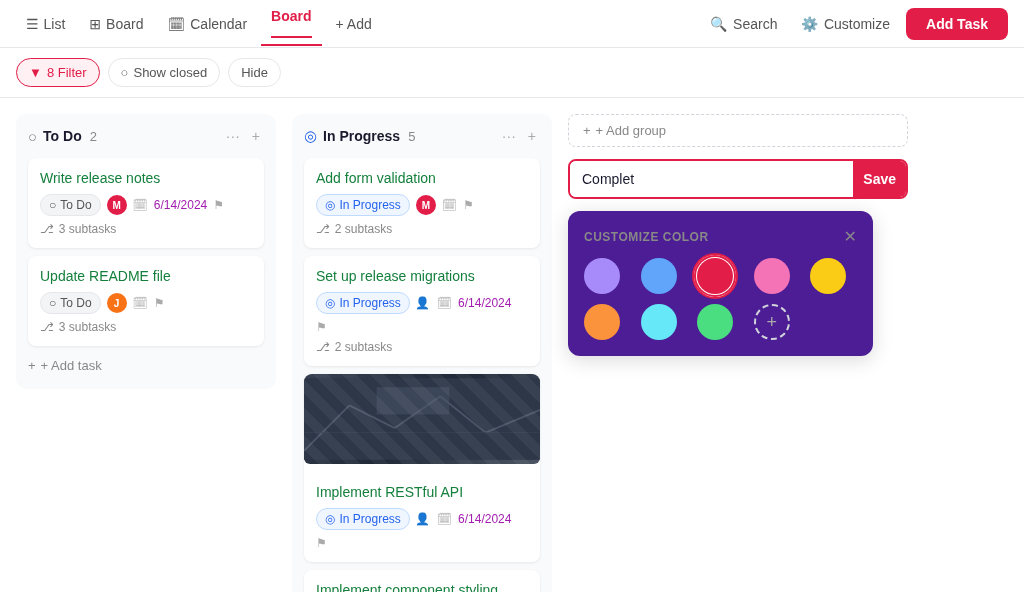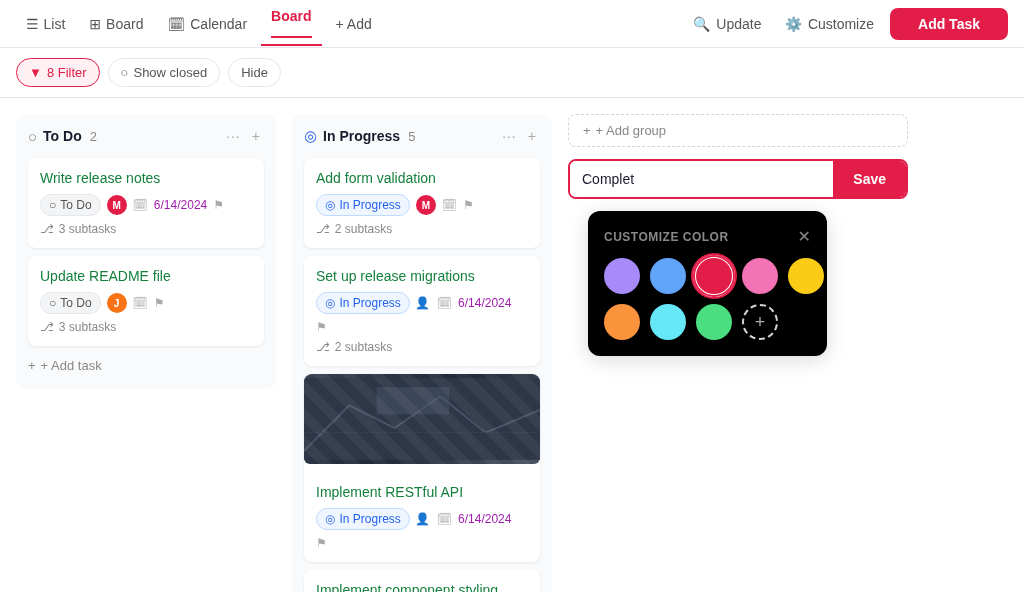--- a/index.html
+++ b/index.html
@@ -6,21 +6,21 @@
     body { font-family: -apple-system, BlinkMacSystemFont, 'Segoe UI', sans-serif; background: #fff; font-size: 14px; color: #1a1a2e; overflow: hidden; }
     .nav-item {
       display: flex; align-items: center; gap: 5px; padding: 6px 10px;
       border-radius: 6px; cursor: pointer; color: #555; font-size: 14px;
       white-space: nowrap;
     }
     .nav-item.active { color: #e11d48; font-weight: 600; border-bottom: 2px solid #e11d48; border-radius: 0; }
     .nav-right { margin-left: auto; display: flex; align-items: center; gap: 8px; }
     .add-task-btn {
       background: #e11d48; color: #fff; border: none; border-radius: 8px;
-      padding: 8px 28px; font-size: 14px; font-weight: 600; cursor: pointer;
+      padding: 8px 20px; font-size: 14px; font-weight: 600; cursor: pointer;
     }
     .nav-text-btn { display: flex; align-items: center; gap: 5px; color: #555; cursor: pointer; padding: 6px 8px; border-radius: 6px; }
 
     .toolbar {
       display: flex; align-items: center; padding: 10px 16px; gap: 8px;
       border-bottom: 1px solid #e5e7eb;
     }
     .filter-btn {
       display: flex; align-items: center; gap: 5px; padding: 6px 12px;
       border: 1.5px solid #e11d48; border-radius: 20px; color: #e11d48;
@@ -92,27 +92,27 @@
 
     .new-group-input-wrapper {
       display: flex; align-items: center; border: 2px solid #e11d48; border-radius: 8px;
       overflow: hidden; background: #fff; width: 340px;
     }
     .new-group-input {
       flex: 1; border: none; outline: none; padding: 10px 12px; font-size: 14px;
       color: #1a1a2e;
     }
     .save-btn {
-      background: #e11d48; color: #fff; border: none; padding: 10px 20px;
+      background: #e11d48; color: #fff; border: none; padding: 10px 10px;
       font-size: 14px; font-weight: 600; cursor: pointer;
     }
 
     .color-picker-popup {
-      background: #000000; border-radius: 12px; box-shadow: 0 4px 20px rgba(0,0,0,0.15);
-      padding: 16px; width: 239px; margin-left: 20px;
+      background: #4c1d95; border-radius: 12px; box-shadow: 0 4px 20px rgba(0,0,0,0.15);
+      padding: 16px; width: 305px;
     }
     .color-picker-header {
       display: flex; align-items: center; justify-content: space-between;
       margin-bottom: 12px;
     }
     .color-picker-title { font-size: 12px; font-weight: 600; color: #888; letter-spacing: 0.5px; text-transform: uppercase; }
     .close-btn { cursor: pointer; color: #888; font-size: 16px; }
     .color-grid { display: grid; grid-template-columns: repeat(5, 1fr); gap: 10px; }
     .color-swatch {
       width: 36px; height: 36px; border-radius: 50%; cursor: pointer;
@@ -146,21 +146,21 @@
   </div>
   <div class="nav-item active" style="position:relative;">
     <span style="font-weight:700;color:#e11d48;border-bottom:2px solid #e11d48;padding-bottom:12px;">Board</span>
   </div>
   <div class="nav-item">
     <span>+ Add</span>
   </div>
   <div class="nav-right">
     <div class="nav-text-btn">
       <span>🔍</span>
-      <span>Update</span>
+      <span>Search</span>
     </div>
     <div class="nav-text-btn">
       <span>⚙️</span>
       <span>Customize</span>
     </div>
     <button class="add-task-btn">Add Task</button>
   </div>
 </nav>
 
 <div class="toolbar">

